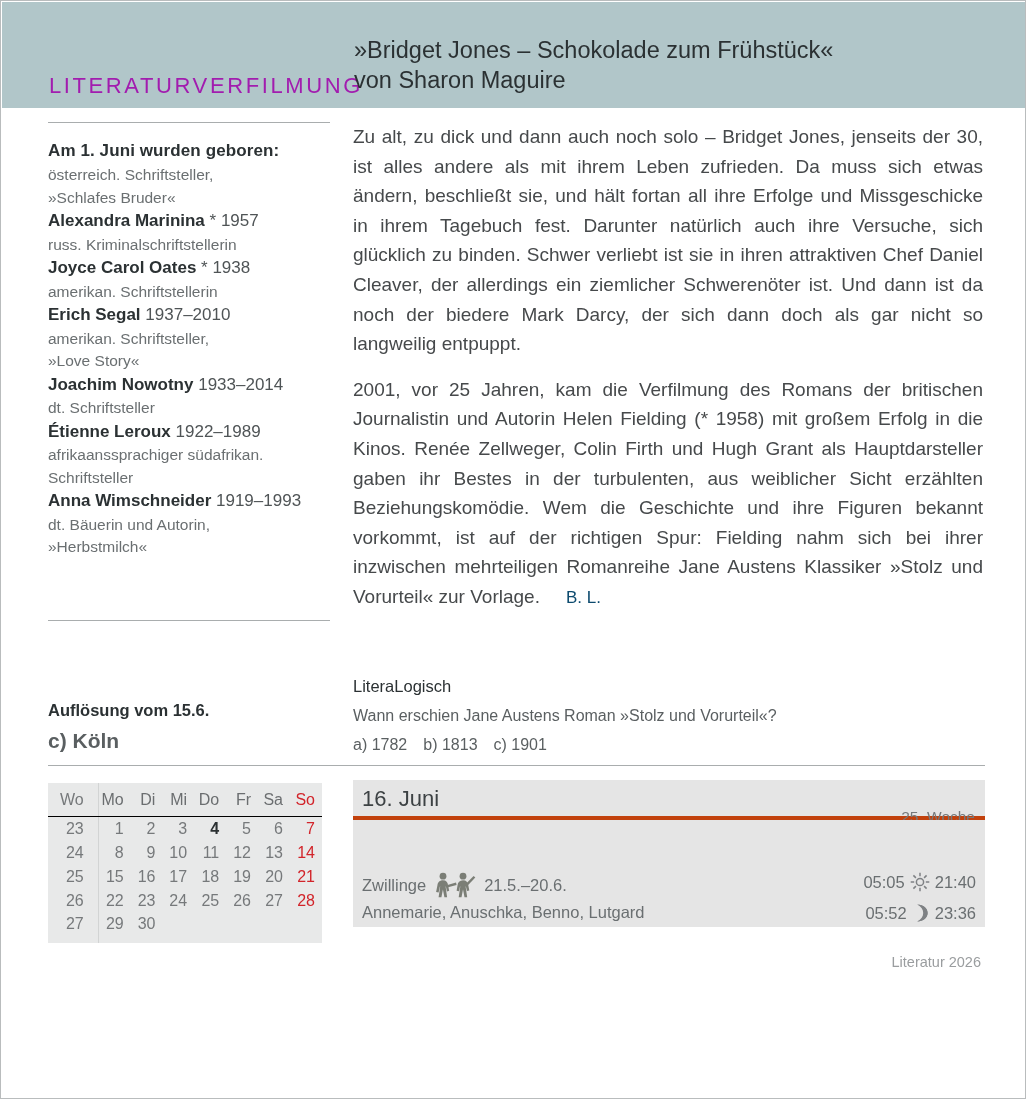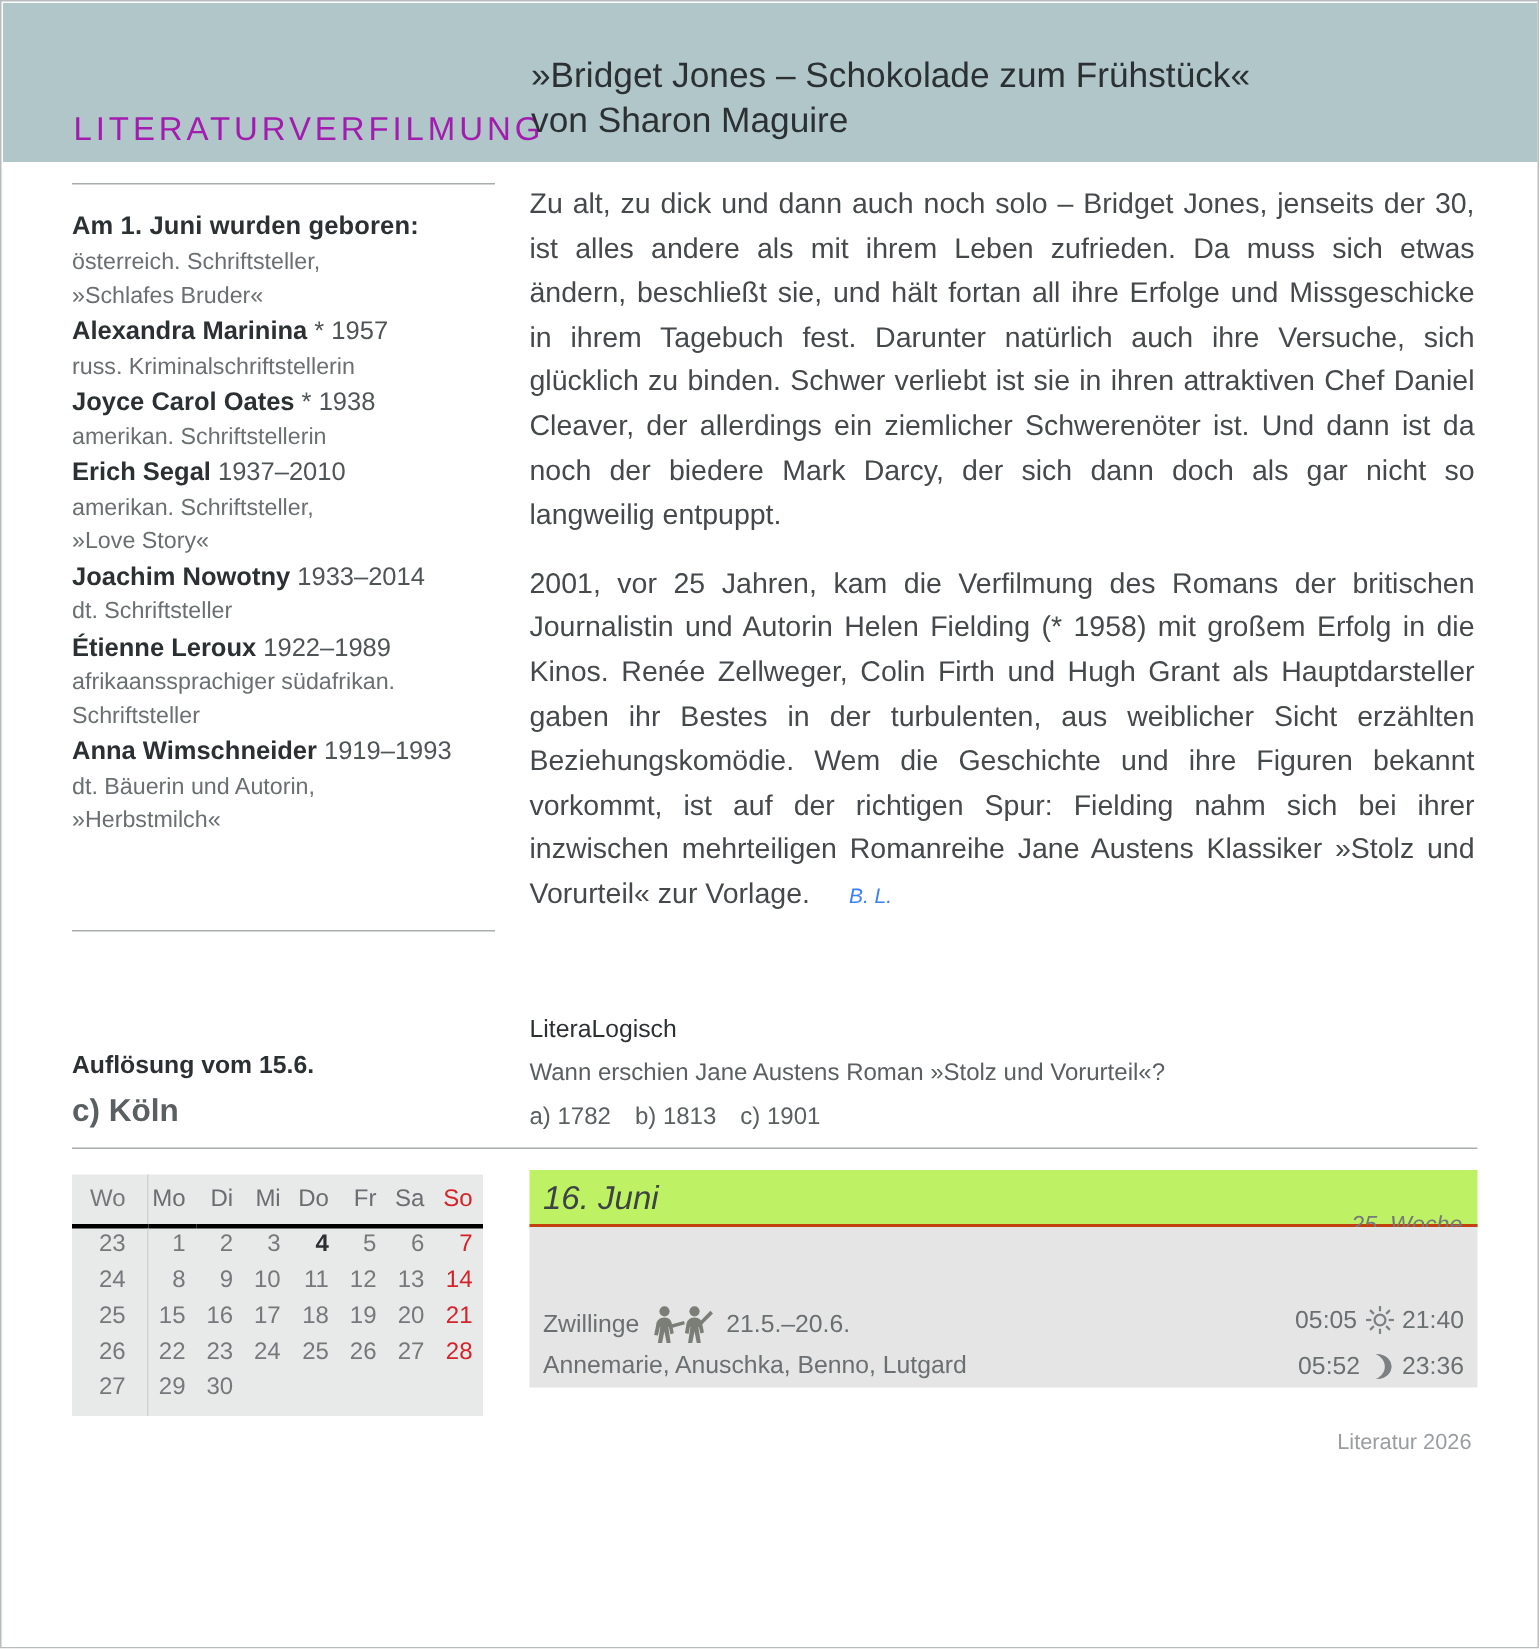--- a/index.html
+++ b/index.html
@@ -126,23 +126,22 @@
   .article p {
     margin: 0;
     font-size: 19px;
     line-height: 29.6px;
     color: #46494b;
     text-align: justify;
     text-justify: inter-word;
   }
   .article p.p2 { margin-top: 16px; }
   .article .sig {
-    font-style: italic;
-    font-size: 14px;
-    color: #3b82f6;
+    font-size: 17px;
+    color: #0c4a6e;
     white-space: nowrap;
   }
   .sig-wrap {
     display: inline-block;
     padding-left: 26px;
   }
 
   
   .quiz {
     position: absolute;
@@ -204,37 +203,36 @@
   }
   .minical th.wo, .minical td.wo {
     color: #76797b;
     padding-left: 12px;
     padding-right: 14px;
     border-right: 1px solid #d2d4d4;
     text-align: right;
   }
   .minical th.so, .minical td.so { color: #d2242a; }
   .minical td.today { font-weight: bold; color: #2b3133; }
-  .minical tr.hdr th { border-bottom: 3px solid #000000; }
+  .minical tr.hdr th { border-bottom: 1px solid #000000; }
   .minical tr.last td { padding-bottom: 10px; }
   .minical td.colcell { width: 33px; }
 
   
   .daypanel {
     position: absolute;
     left: 352px;
     top: 779px;
     width: 632px;
   }
   .day-head {
-    background: #bef264;
+    background: #e5e5e5;
     height: 36px;
     position: relative;
-    border-bottom: 2px solid #c2410c;
-    font-style: italic;
+    border-bottom: 4px solid #c2410c;
   }
   .day-head .dayname {
     position: absolute;
     left: 9px;
     top: 6px;
     font-size: 22px;
     color: #3d4244;
   }
   .day-head .week {
     position: absolute;

